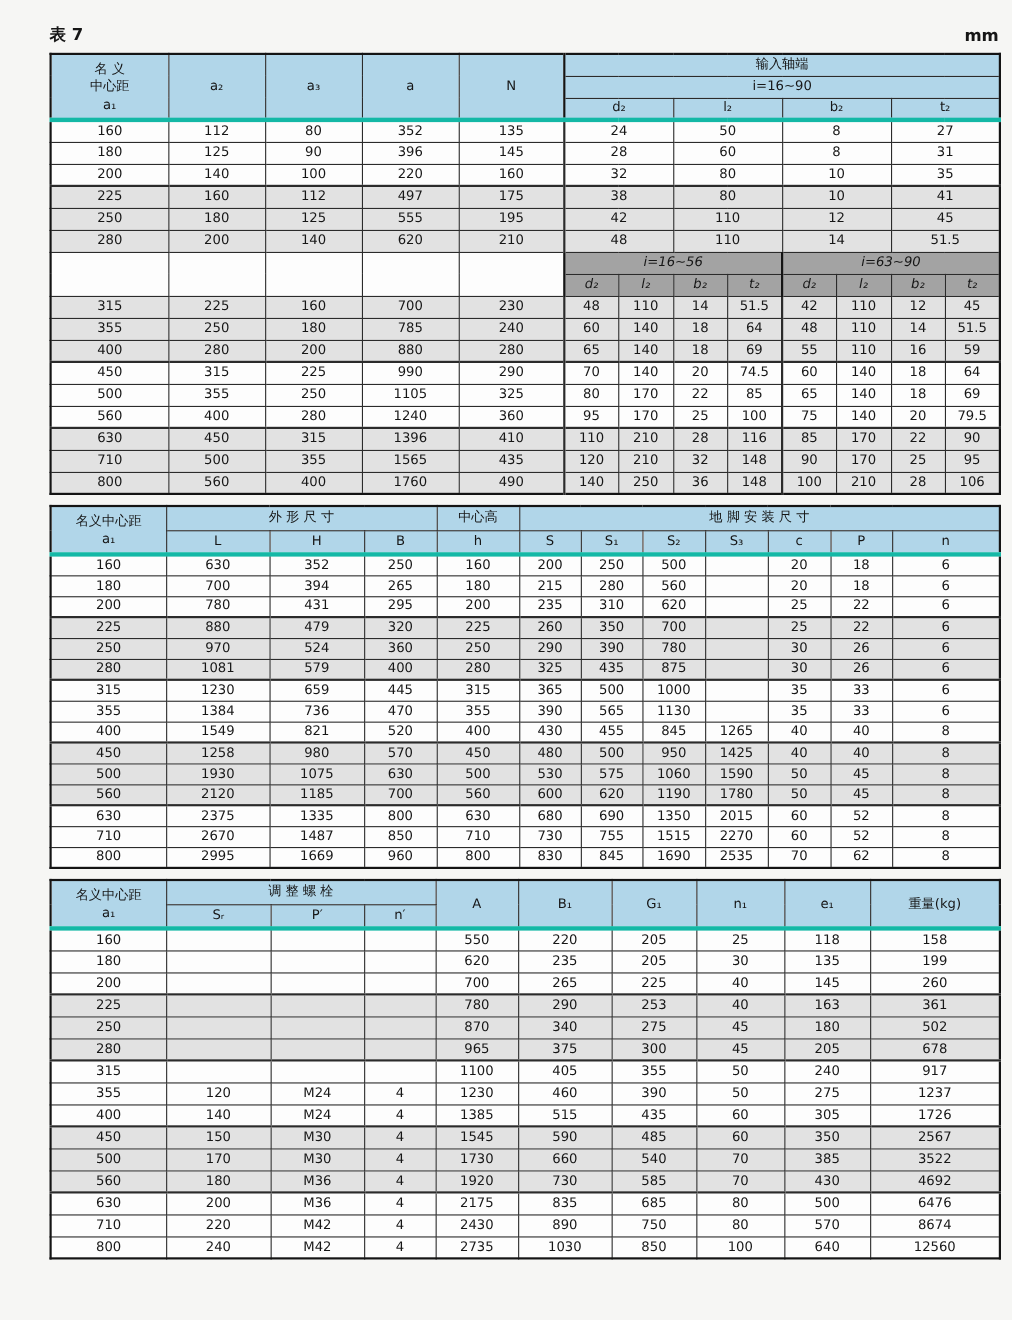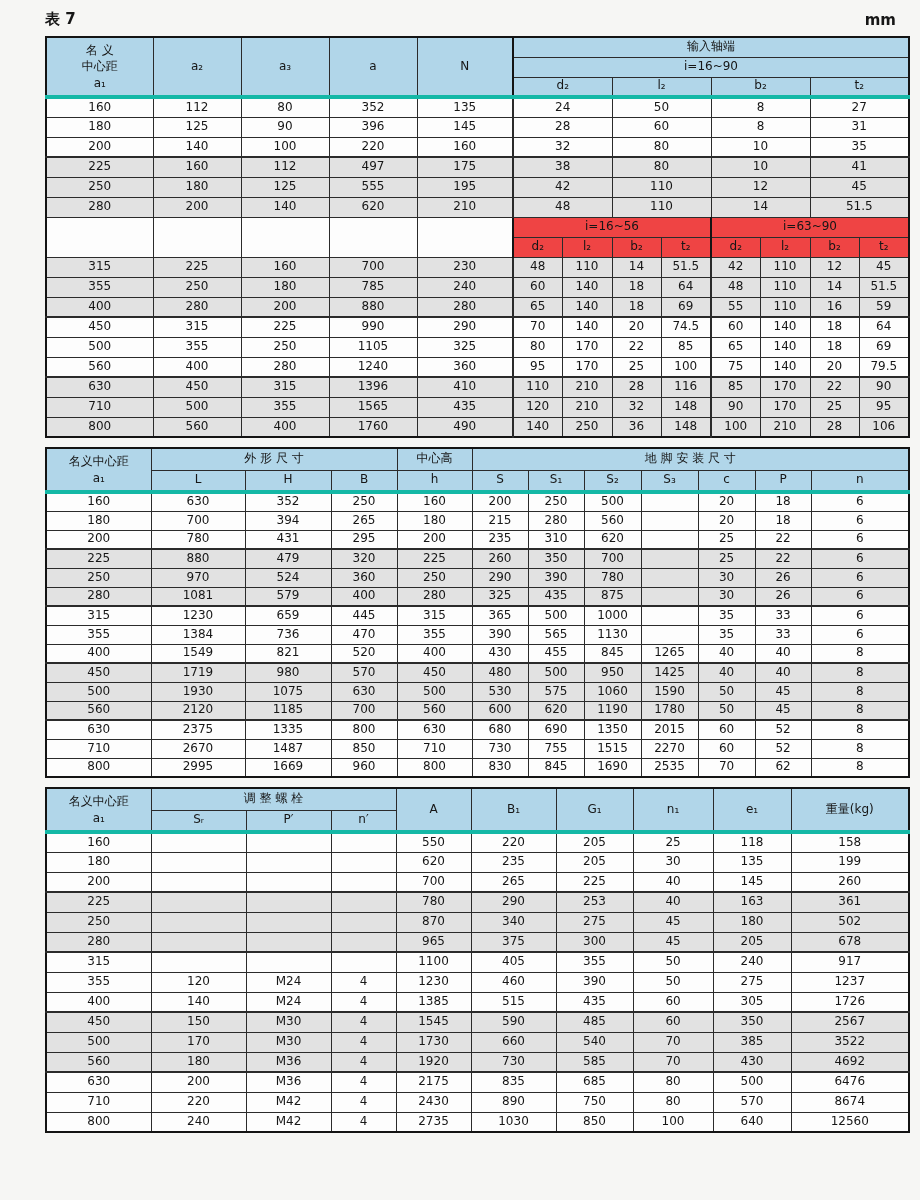--- a/index.html
+++ b/index.html
@@ -5,41 +5,41 @@
   * { box-sizing: border-box; }
   html,body { margin:0; padding:0; }
   body {
     width: 920px; height: 1200px; overflow: hidden;
     background: #f6f6f4;
     font-family: "DejaVu Sans", "Liberation Sans", sans-serif;
     color: #161616;
   }
   .titlebar {
     display: flex; justify-content: space-between; align-items: flex-end;
-    margin: 0 24px 7px 45px; padding-top: 10px;
+    margin: 0 12px 7px 45px; padding-top: 22px;
     font-size: 15px; font-weight: 700;
   }
   table {
     border-collapse: collapse; table-layout: fixed;
     width: 863px; margin-left: 45px;
     border: 2px solid #141414; background: #fdfdfd;
   }
   .tgap { margin-top: 9px; }
   th, td {
     border: 1px solid #2b2b2b;
     text-align: center; vertical-align: middle;
     font-size: 12px; font-weight: 400;
     padding: 0 1px; height: 20px;
     white-space: nowrap; overflow: hidden;
     line-height: 1.15;
   }
   thead th { background: #b1d6e9; }
   thead { border-bottom: 4px solid #14b8a6; }
   td.sep { background: #fdfdfd; }
-  td.subhead { background: #ef4444; }
+  td.subhead { background: #a3a3a3; font-style: italic; }
   tr.shaded td { background: #e2e2e2; }
   tr.thick td { border-top-width: 2px; }
   .hdr-multiline div { line-height: 1.35; }
   .bl2 { border-left: 2px solid #141414 !important; }
   tbody.grp-top tr td:nth-child(6),
   tbody.grp-bot tr td:nth-child(6),
   tbody.grp-bot tr td:nth-child(10) { border-left-width: 2px; }
   #t1 tbody.sepbody td { height: 20px; }
   #t2 thead th, #t3 thead th { height: 22px; }
   #t2 tbody td, #t3 tbody td { height: 19px; }
@@ -481,21 +481,21 @@
         <td>430</td>
         <td>455</td>
         <td>845</td>
         <td>1265</td>
         <td>40</td>
         <td>40</td>
         <td>8</td>
       </tr>
       <tr class="shaded thick">
         <td>450</td>
-        <td>1719</td>
+        <td>1258</td>
         <td>980</td>
         <td>570</td>
         <td>450</td>
         <td>480</td>
         <td>500</td>
         <td>950</td>
         <td>1425</td>
         <td>40</td>
         <td>40</td>
         <td>8</td>

